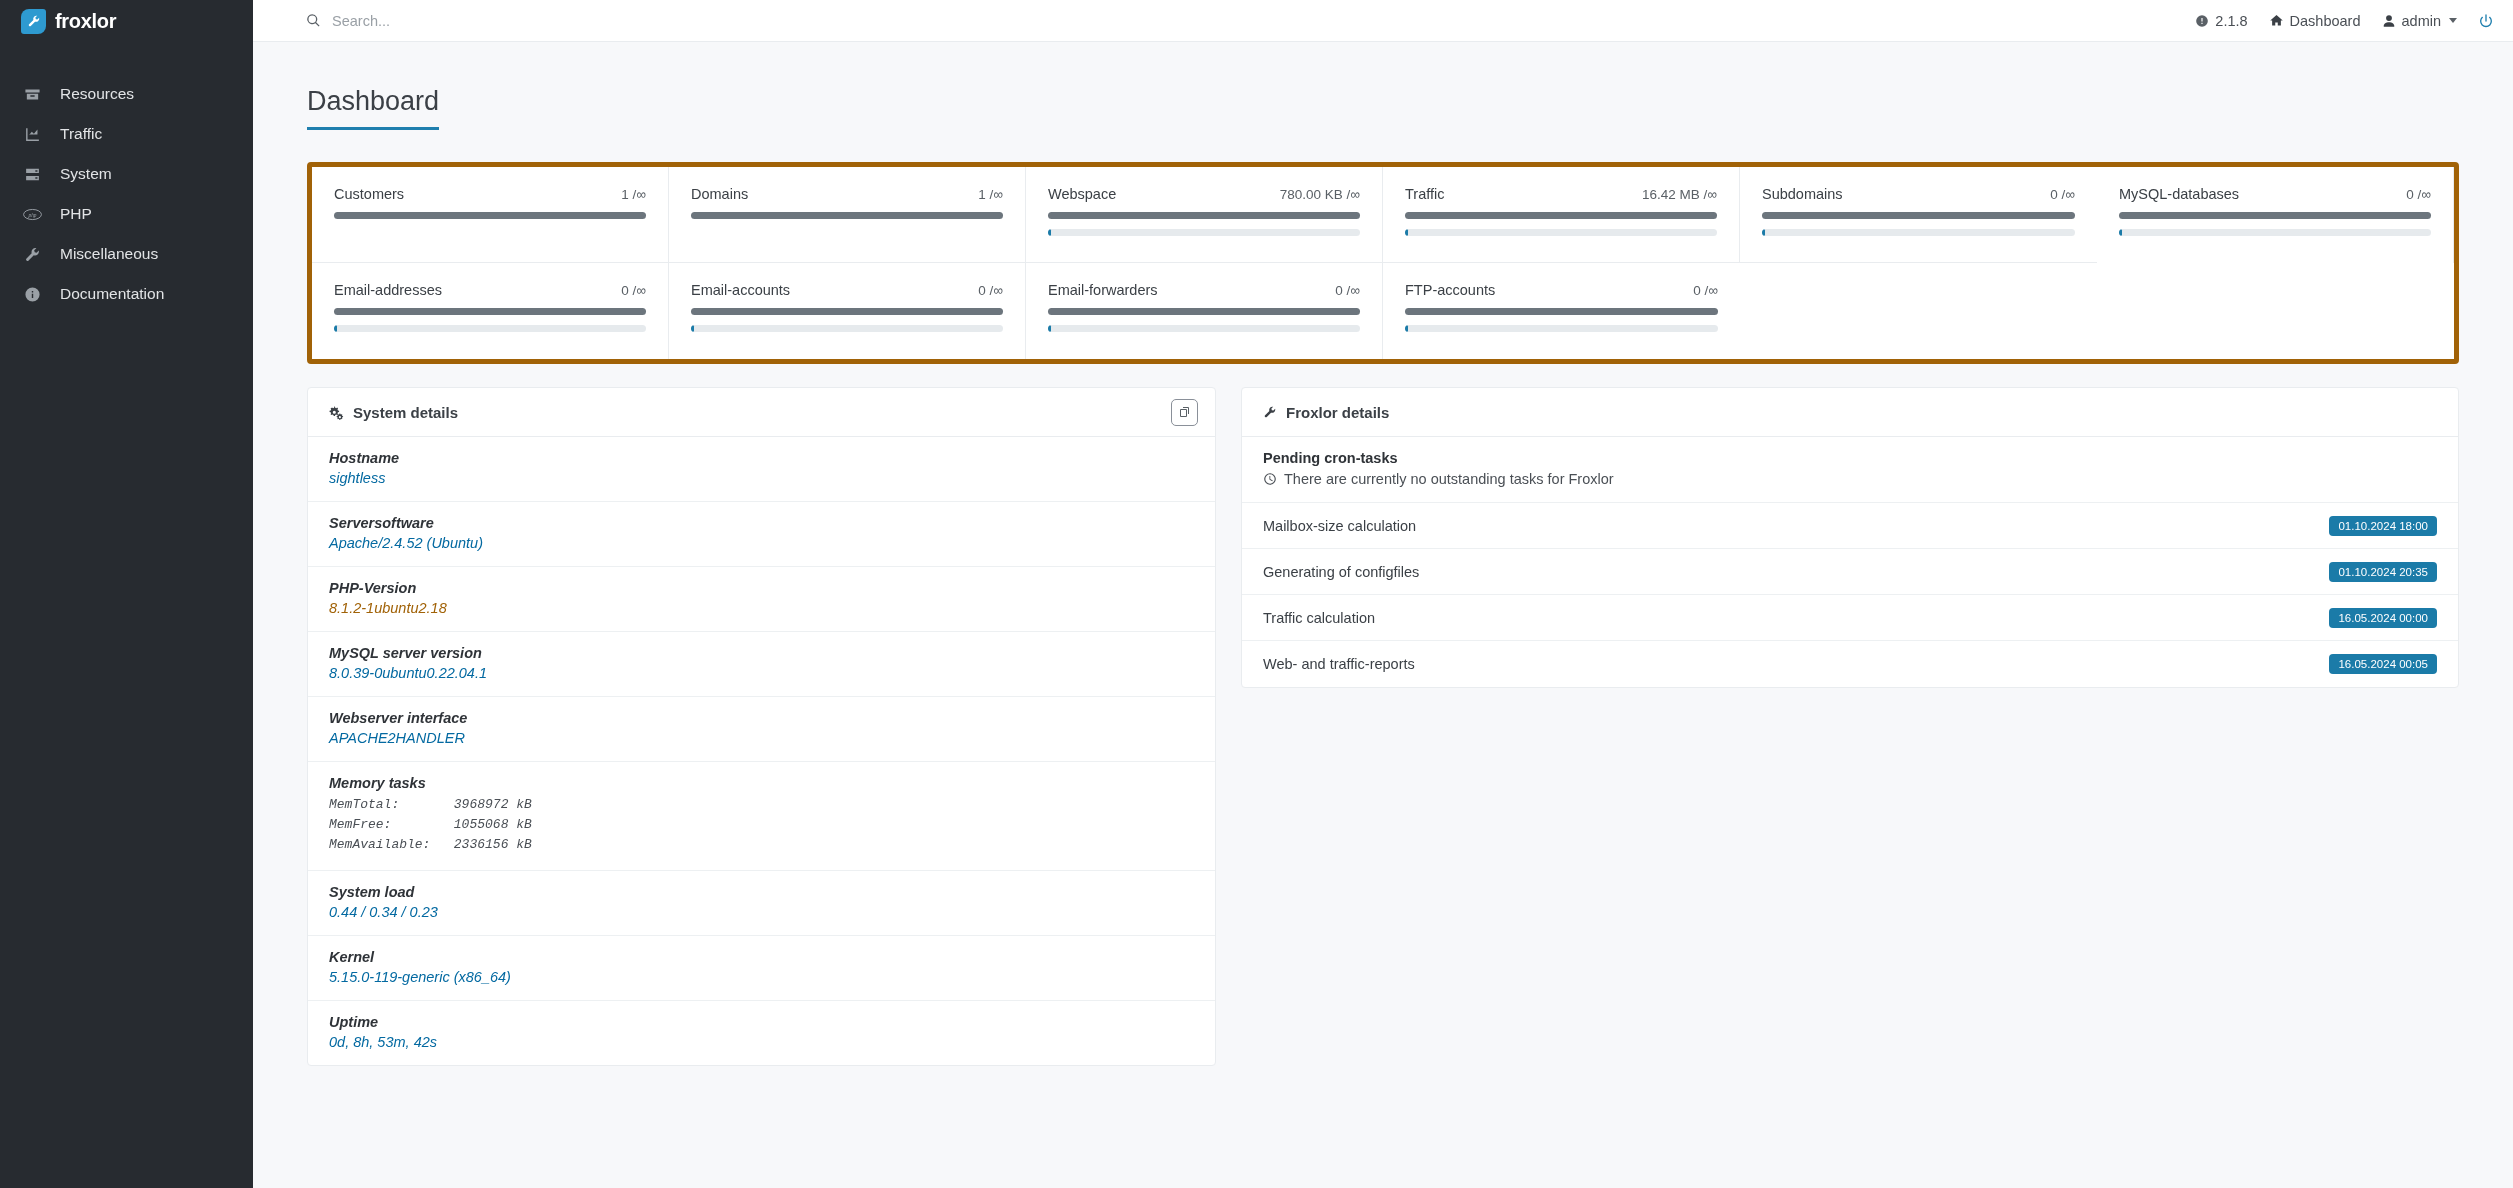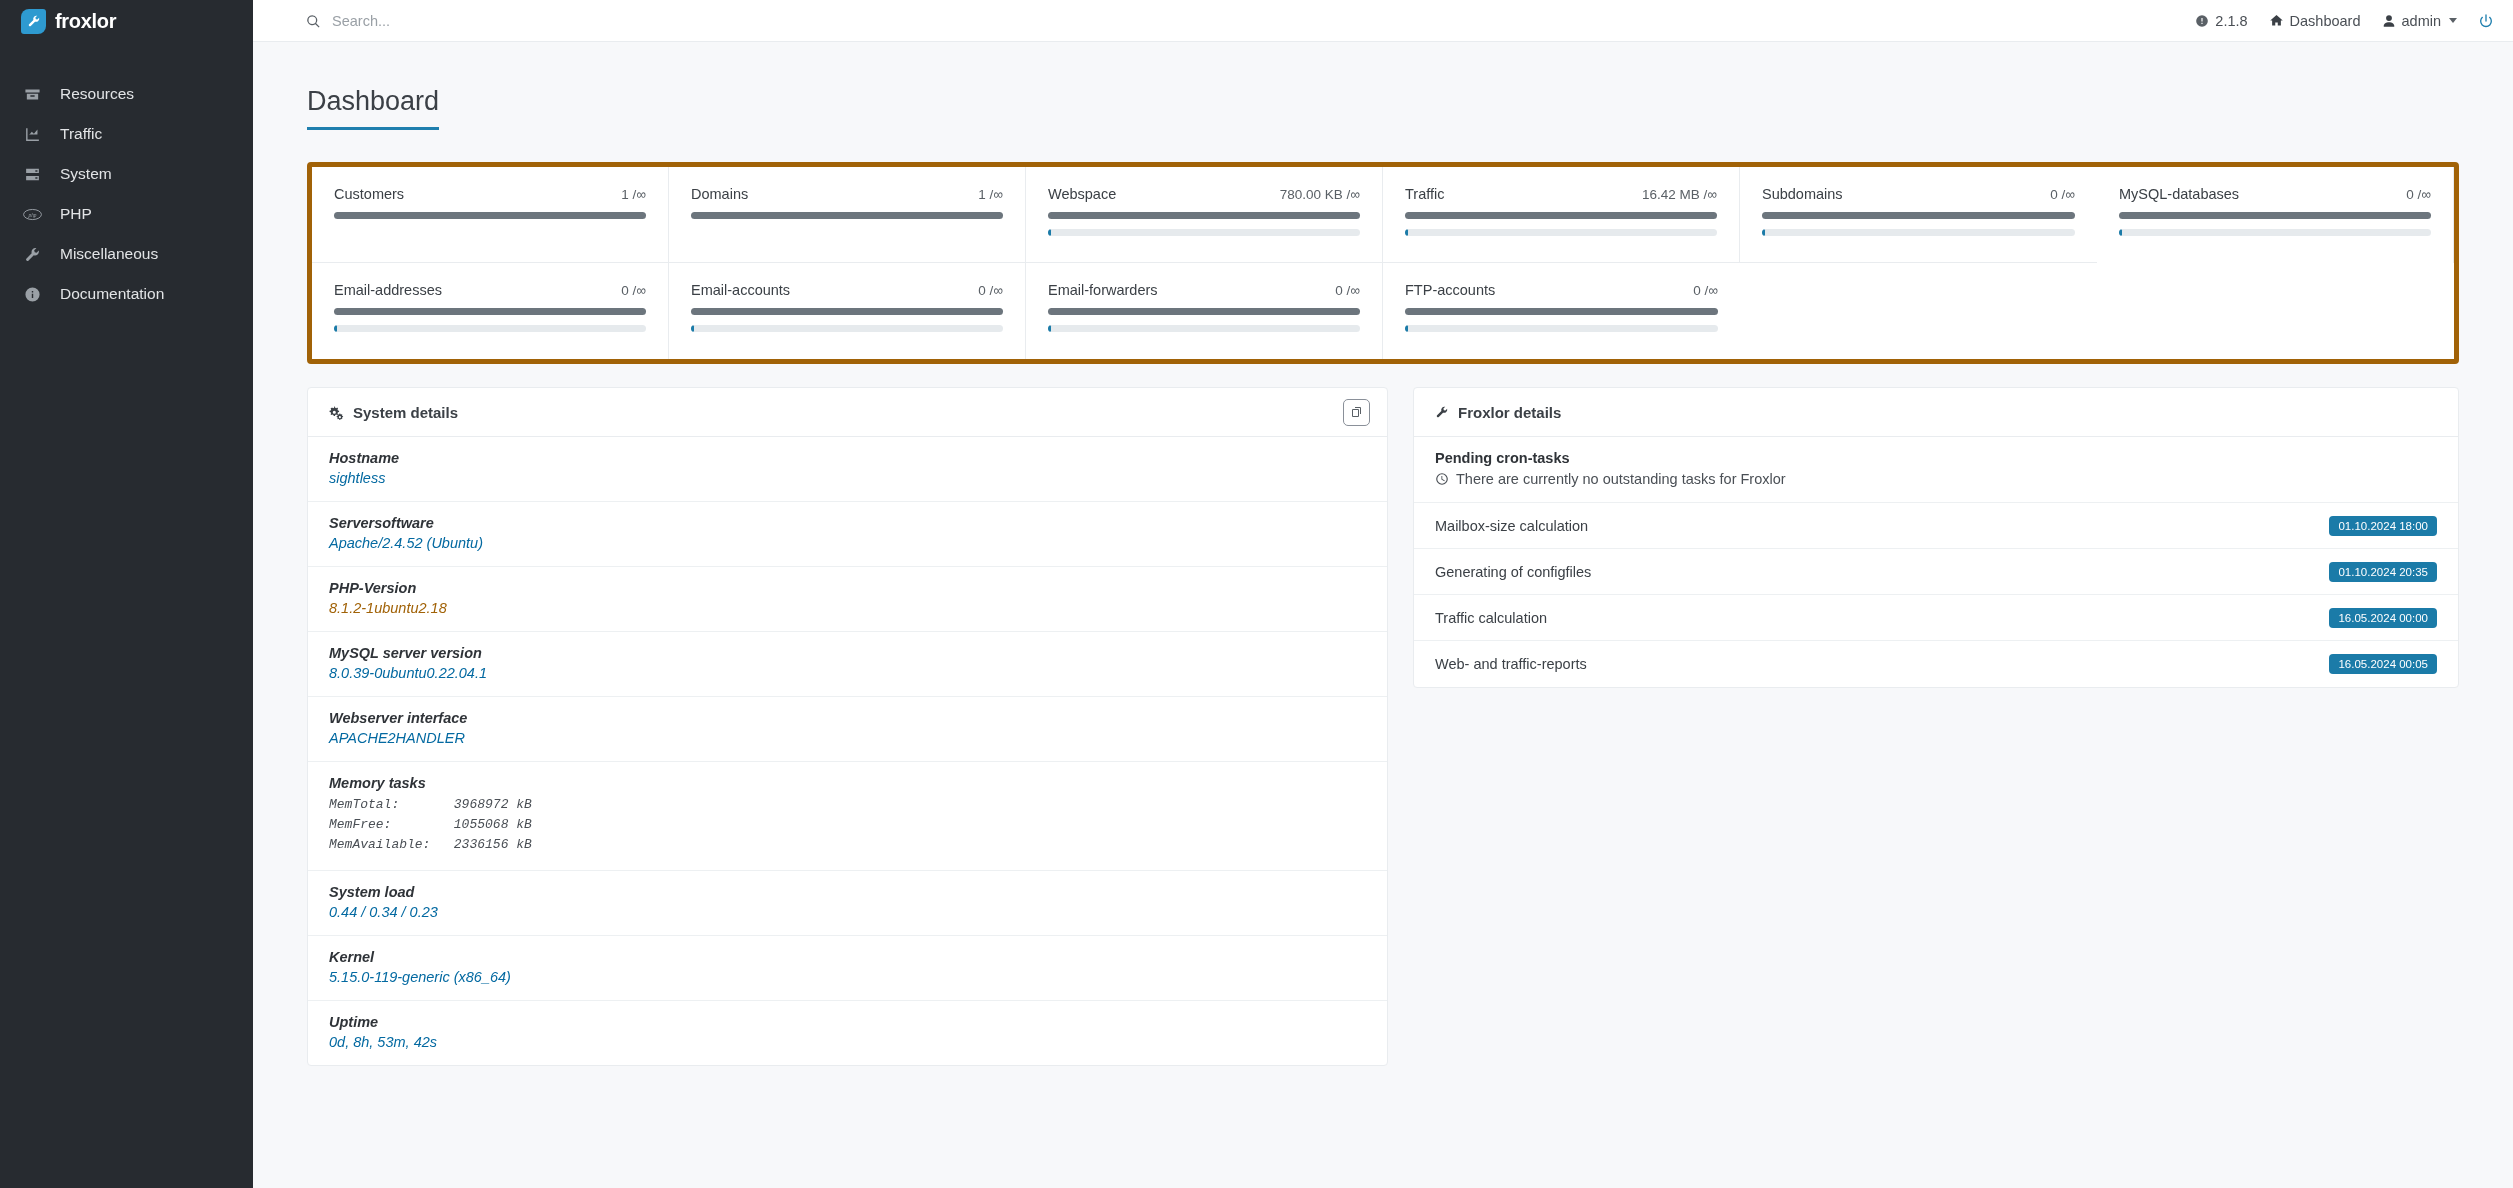--- a/index.html
+++ b/index.html
@@ -57,21 +57,21 @@
   
   #topbar {
     position: absolute; left: 253px; top: 0;
     width: 2260px; height: 42px;
     background: #ffffff;
     border-bottom: 1px solid #e9ecef;
     display: flex; align-items: center;
     z-index: 4;
   }
   #search-wrap {
-    display: flex; align-items: flex-end; gap: 11px;
+    display: flex; align-items: flex-start; gap: 11px;
     margin-left: 53px;
   }
   #search-wrap svg { display:block; }
   #search-input {
     border: none; outline: none; background: transparent;
     font-family: "Liberation Sans", sans-serif;
     font-size: 14.5px; color: #2f3338;
     width: 300px;
   }
   #search-input::placeholder { color: #9aa0a6; }
@@ -153,21 +153,21 @@
   #panels {
     margin-top: 23px;
     display: flex; gap: 25px;
     align-items: flex-start;
   }
   .panel {
     background: #ffffff;
     border: 1px solid #e9ecef;
     border-radius: 4px;
   }
-  #panel-system { width: 1081px; }
+  #panel-system { width: 909px; }
   #panel-froxlor { flex: 1; }
   .panel-head {
     height: 49px;
     display: flex; align-items: center;
     padding: 0 17px 0 21px;
     border-bottom: 1px solid #e9ecef;
   }
   .panel-head .ph-icon {
     margin-right: 9px; display: flex; align-items: center;
   }

